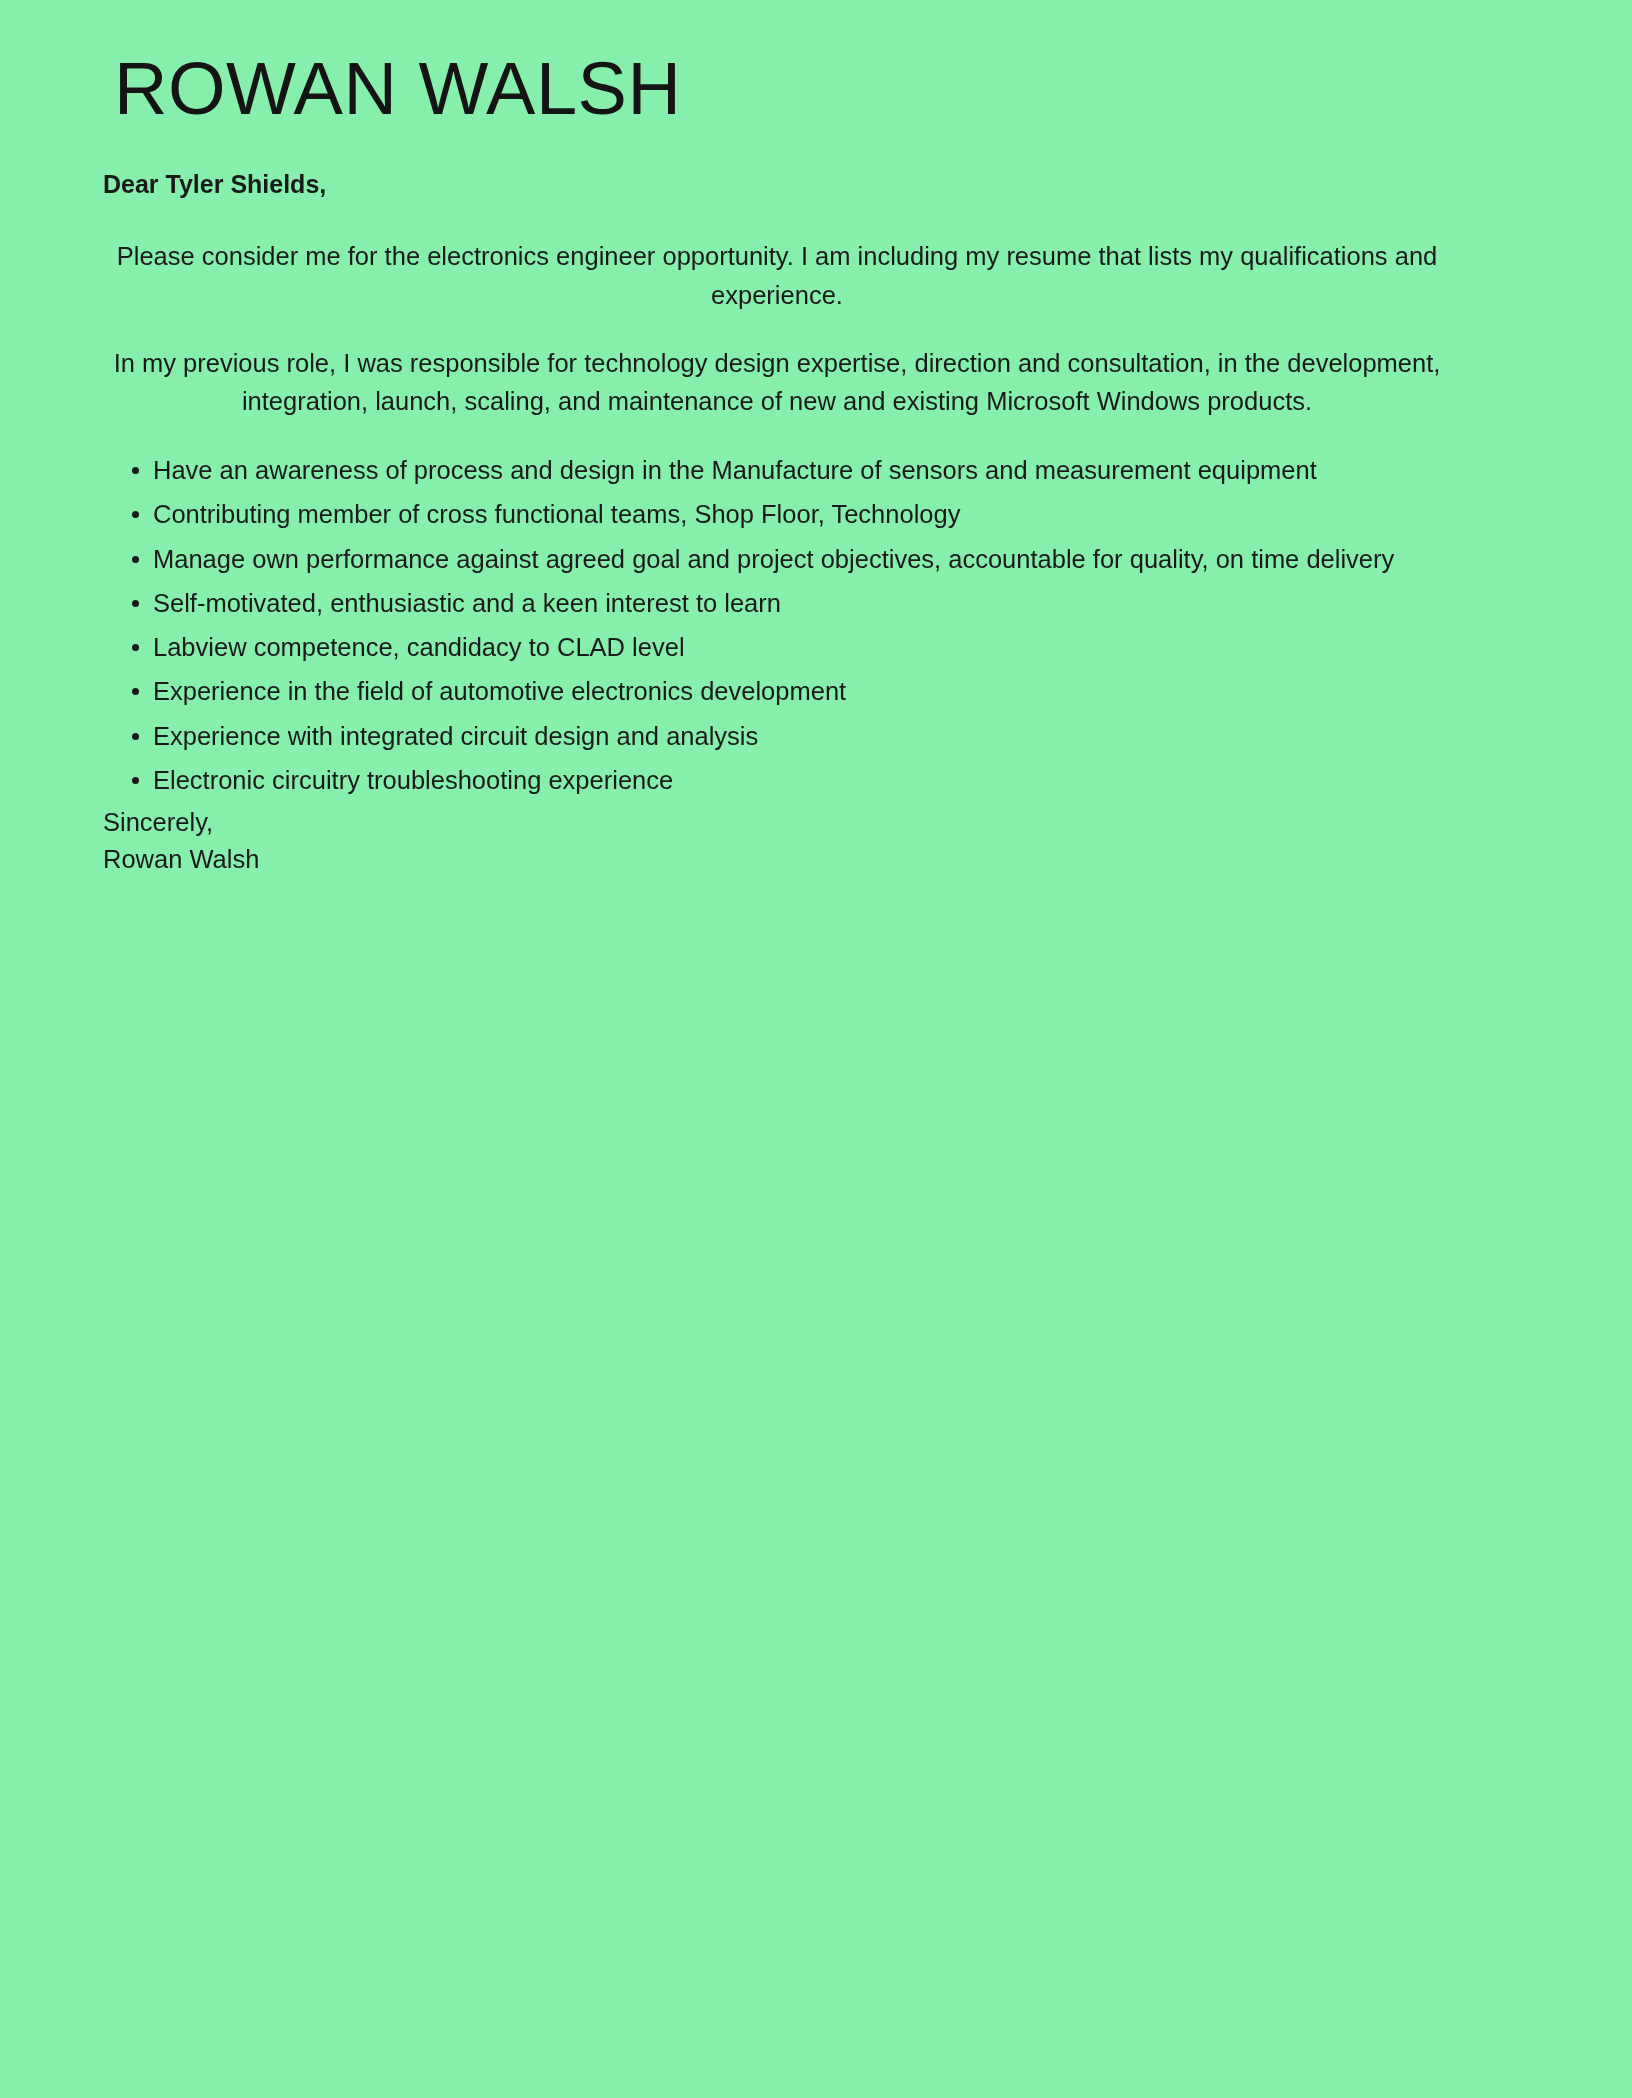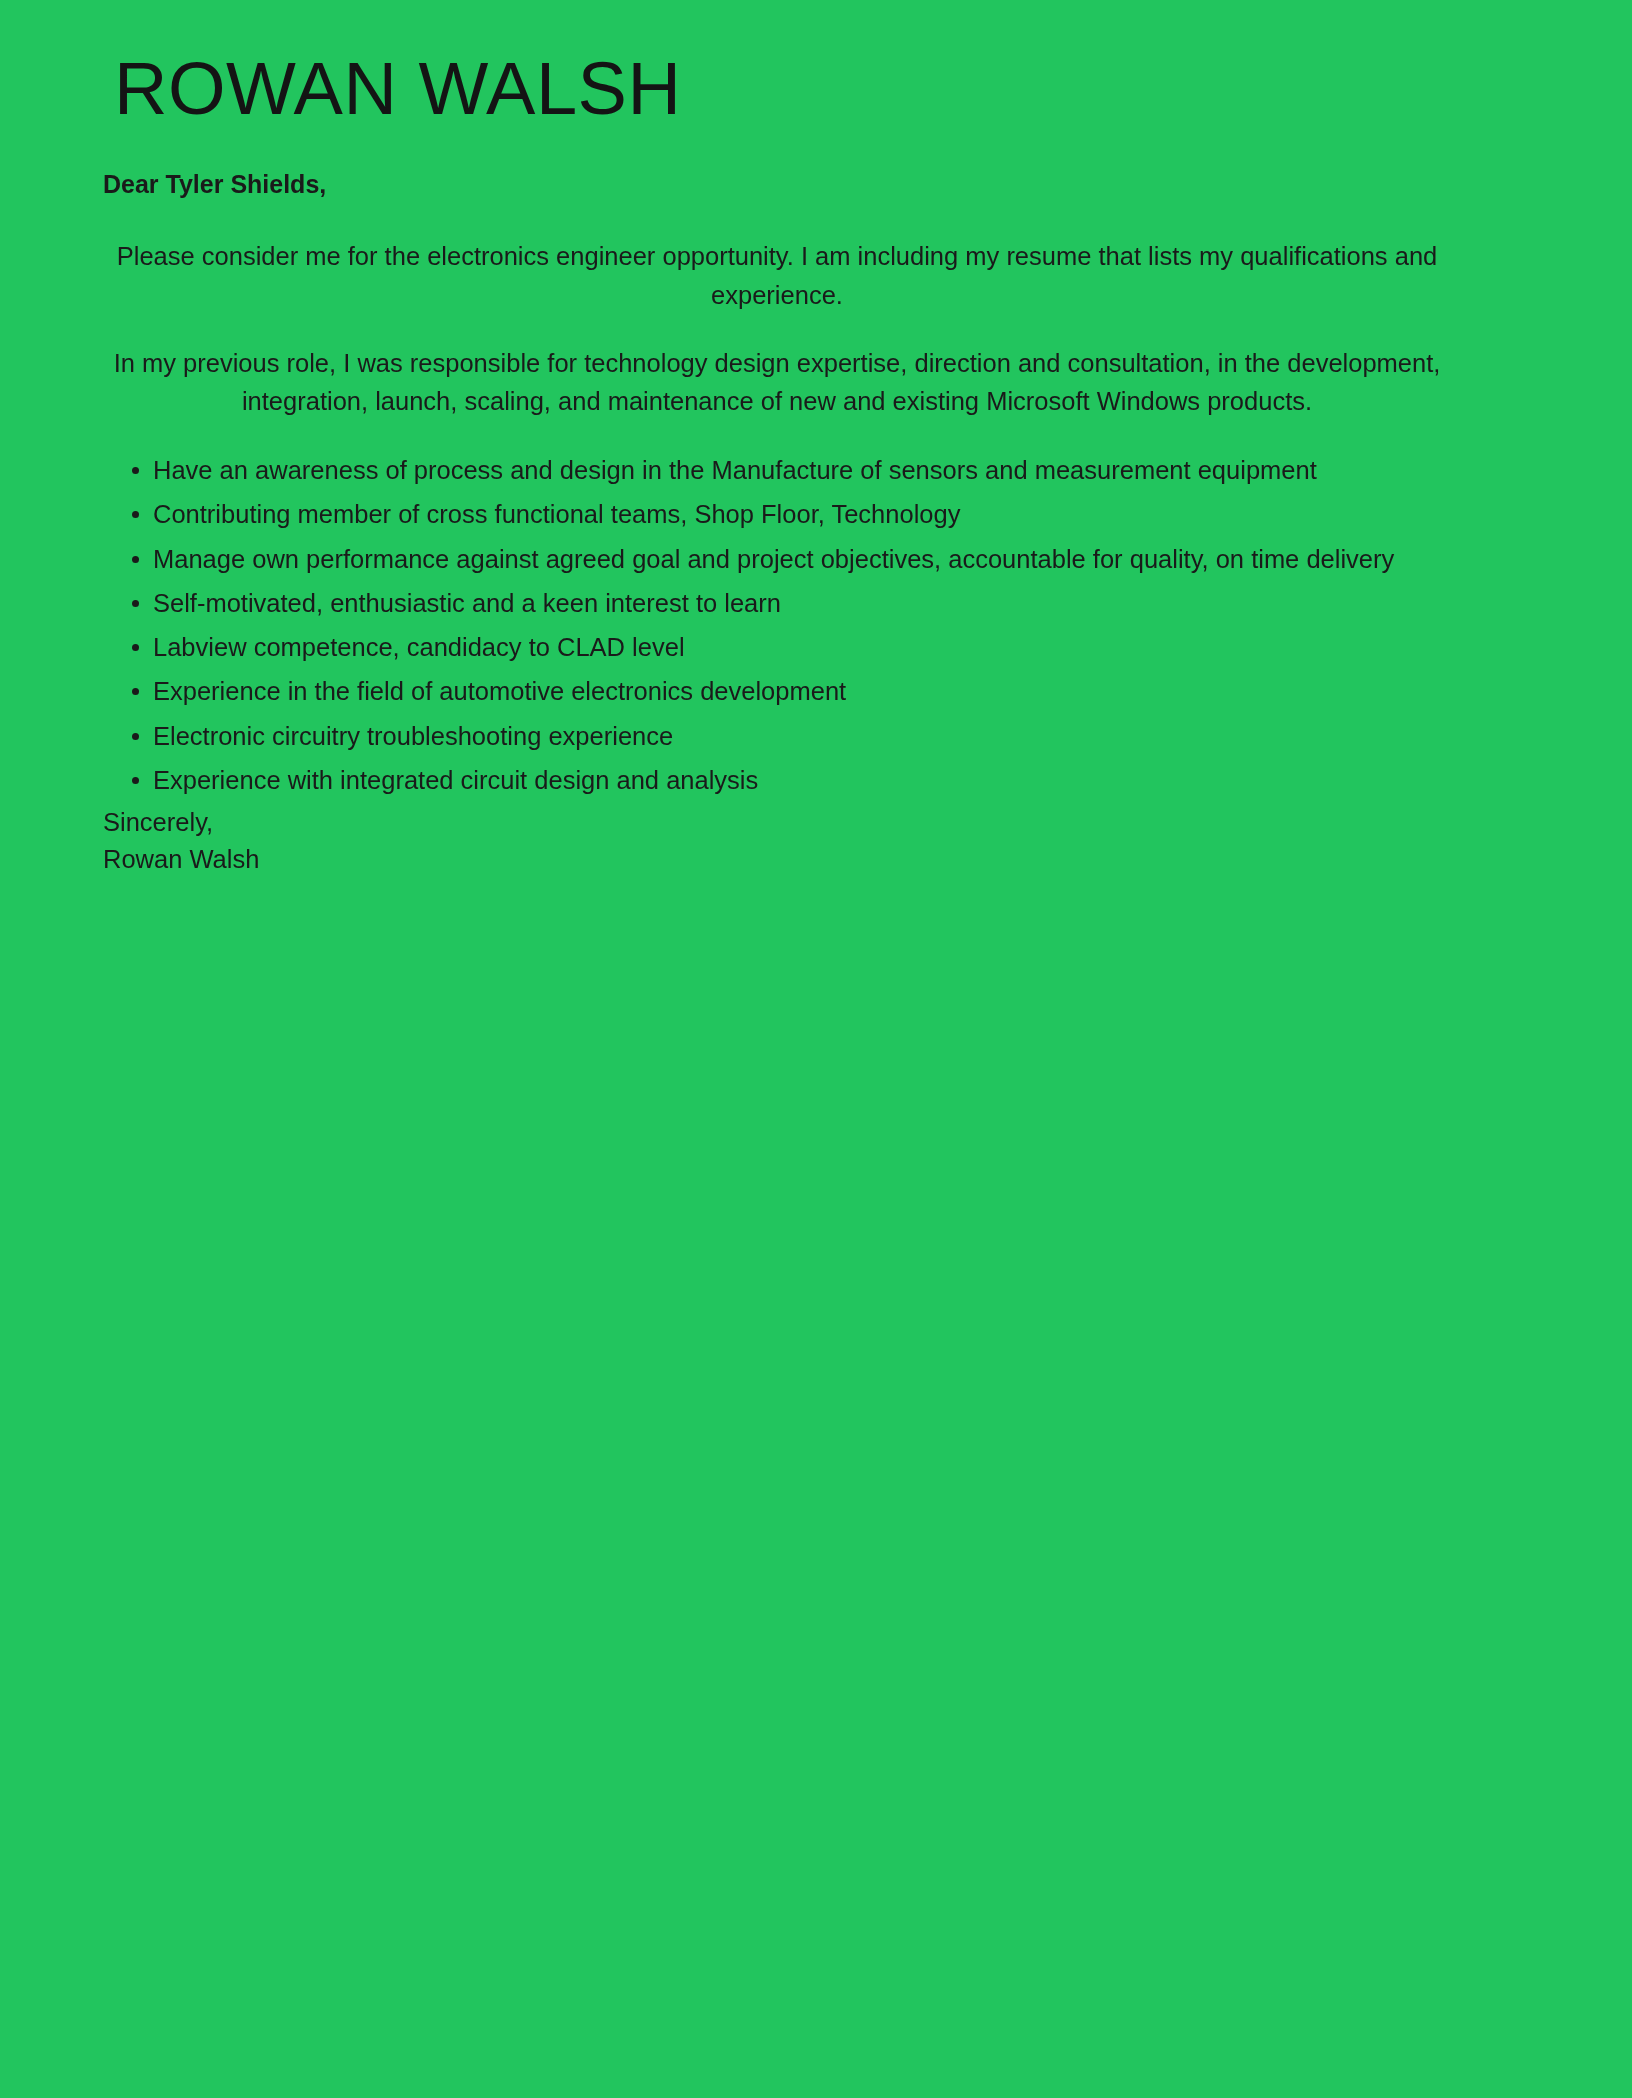--- a/index.html
+++ b/index.html
@@ -12,21 +12,21 @@
     width: 1632px;
     height: 2098px;
     position: relative;
     font-family: "Liberation Sans", sans-serif;
     color: #1a1a1a;
     overflow: hidden;
   }
   .page {
     position: absolute;
     inset: 0;
-    background: #22c55e;
+    background: #86efac;
     padding: 16px;
   }
   .content {
     position: absolute;
     left: 103px;
     top: 0;
     width: 1350px;
   }
 
   
@@ -133,22 +133,22 @@
       <p class="body-paragraph">In my previous role, I was responsible for technology design expertise, direction and consultation, in the development, integration, launch, scaling, and maintenance of new and existing Microsoft Windows products.</p>
 
 
       <ul class="qualifications-list">
         <li class="qualification-item"><span>Have an awareness of process and design in the Manufacture of sensors and measurement equipment</span></li>
         <li class="qualification-item"><span>Contributing member of cross functional teams, Shop Floor, Technology</span></li>
         <li class="qualification-item"><span>Manage own performance against agreed goal and project objectives, accountable for quality, on time delivery</span></li>
         <li class="qualification-item"><span>Self-motivated, enthusiastic and a keen interest to learn</span></li>
         <li class="qualification-item"><span>Labview competence, candidacy to CLAD level</span></li>
         <li class="qualification-item"><span>Experience in the field of automotive electronics development</span></li>
+        <li class="qualification-item"><span>Experience with integrated circuit design and analysis</span></li>
         <li class="qualification-item"><span>Electronic circuitry troubleshooting experience</span></li>
-        <li class="qualification-item"><span>Experience with integrated circuit design and analysis</span></li>
       </ul>
 
 
       <p class="signoff">
         <span class="signoff-line">Sincerely,</span>
         <span class="signoff-line">Rowan Walsh</span>
       </p>
 
     </main>
   </div>

